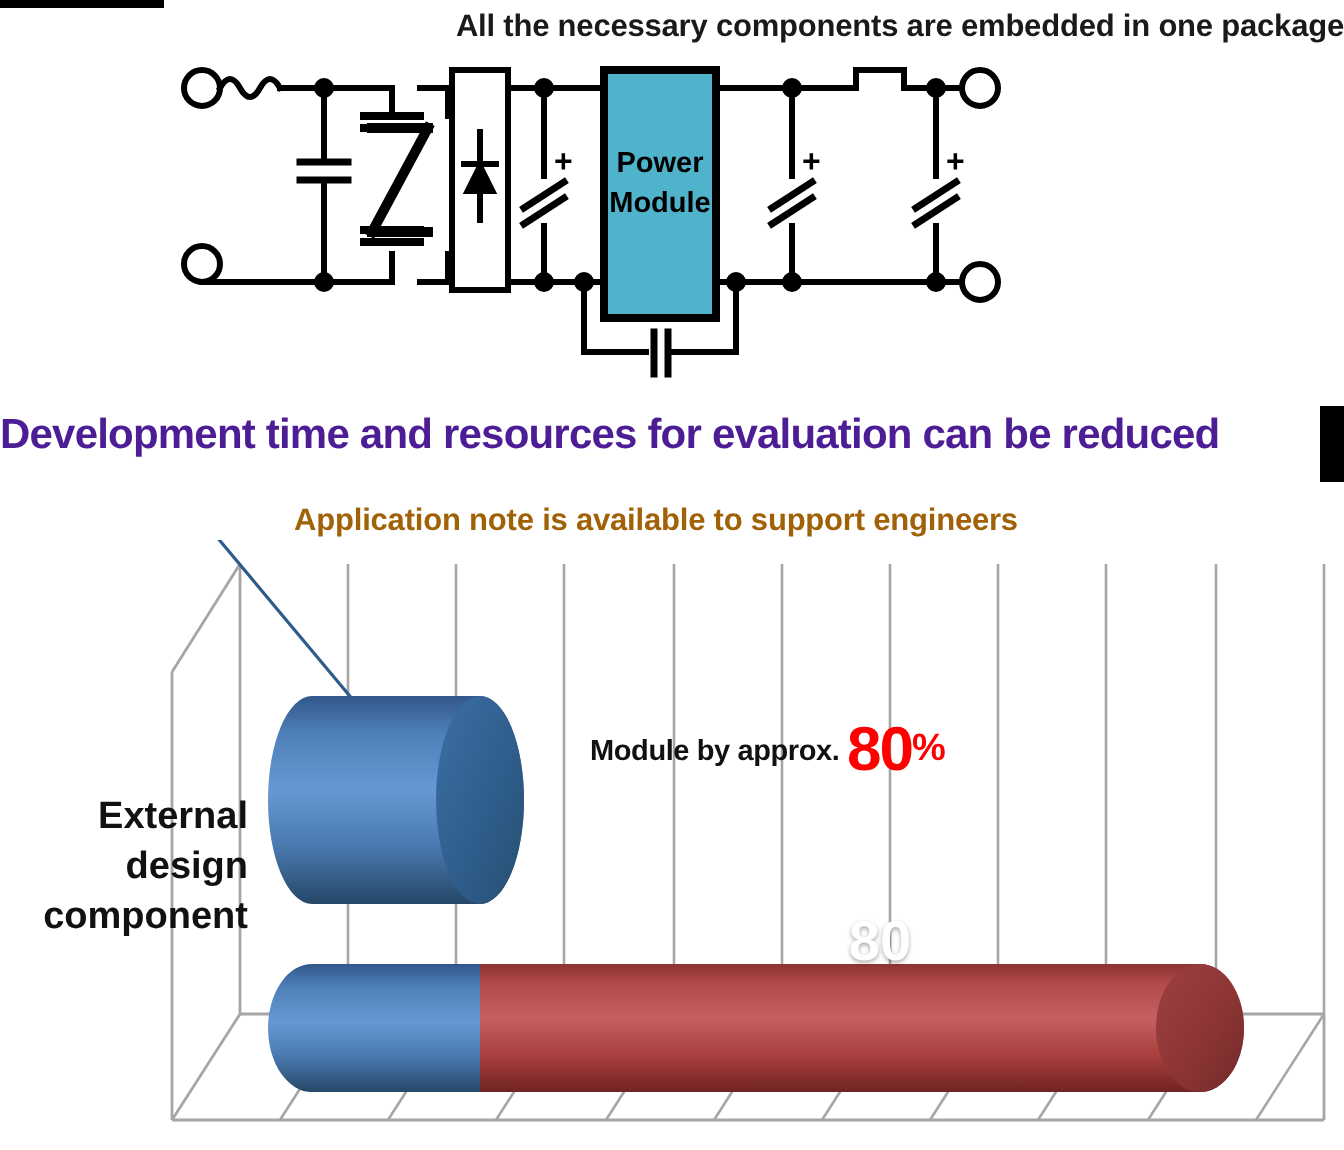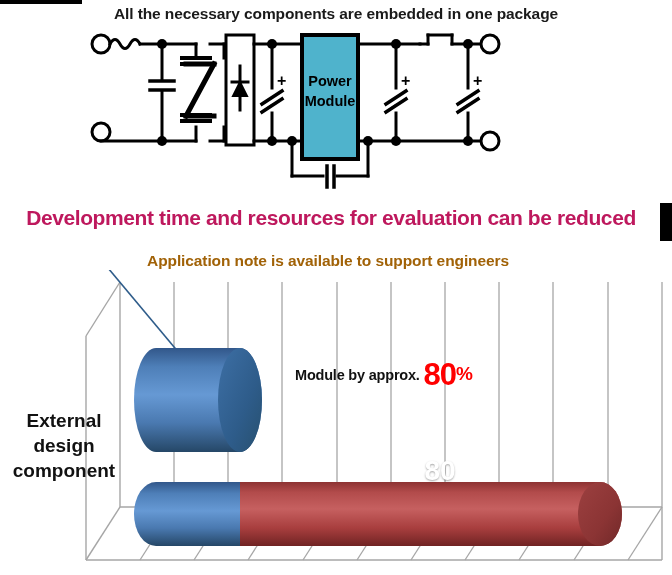--- a/index.html
+++ b/index.html
@@ -6,35 +6,35 @@
   body{width:672px;height:575px;position:relative;overflow:hidden;
        font-family:"Liberation Sans","DejaVu Sans",sans-serif;}
 
   .abs{position:absolute;}
 
   
   #top-left-bar{left:0;top:0;width:82px;height:4px;background:#000;}
   #right-edge-bar{left:660px;top:203px;width:12px;height:38px;background:#000;}
 
   
-  #title-top{left:0;top:5px;width:672px;text-align:center;
+  #title-top{left:0;top:5px;width:672px;text-align:right;
              font-size:15.5px;font-weight:bold;color:#1a1a1a;letter-spacing:-0.1px;}
-  #headline-red{left:0;top:206px;width:662px;text-align:center;
-             font-size:21px;font-weight:bold;color:#be185d;letter-spacing:-0.4px;
+  #headline-red{left:0;top:206px;width:662px;
+             font-size:21px;font-weight:bold;color:#4c1d95;letter-spacing:-0.4px;
              white-space:nowrap;}
   #subtitle{left:0;top:252px;width:656px;text-align:center;
              font-size:15.5px;font-weight:bold;color:#a16207;letter-spacing:-0.1px;}
 
   
   #circuit-area{left:0;top:24px;width:672px;height:170px;}
 
   
   #chart-area{left:0;top:270px;width:672px;height:305px;}
 
-  #axis-label{left:4px;top:408px;width:120px;text-align:center;
+  #axis-label{left:4px;top:396px;width:120px;text-align:right;
       font-size:19px;font-weight:bold;color:#111;line-height:25px;}
 
   #reduced-note{left:295px;top:357px;font-size:14.5px;font-weight:bold;
       color:#111;letter-spacing:-0.2px;white-space:nowrap;}
   #reduced-note .big{color:#ff0000;font-size:31px;font-weight:bold;
       vertical-align:-5px;letter-spacing:-1px;}
   #reduced-note .pct{color:#ff0000;font-size:19px;font-weight:bold;}
 
   #bar-value{left:380px;top:455px;width:120px;text-align:center;
       font-size:28px;font-weight:bold;color:#ffffff;

